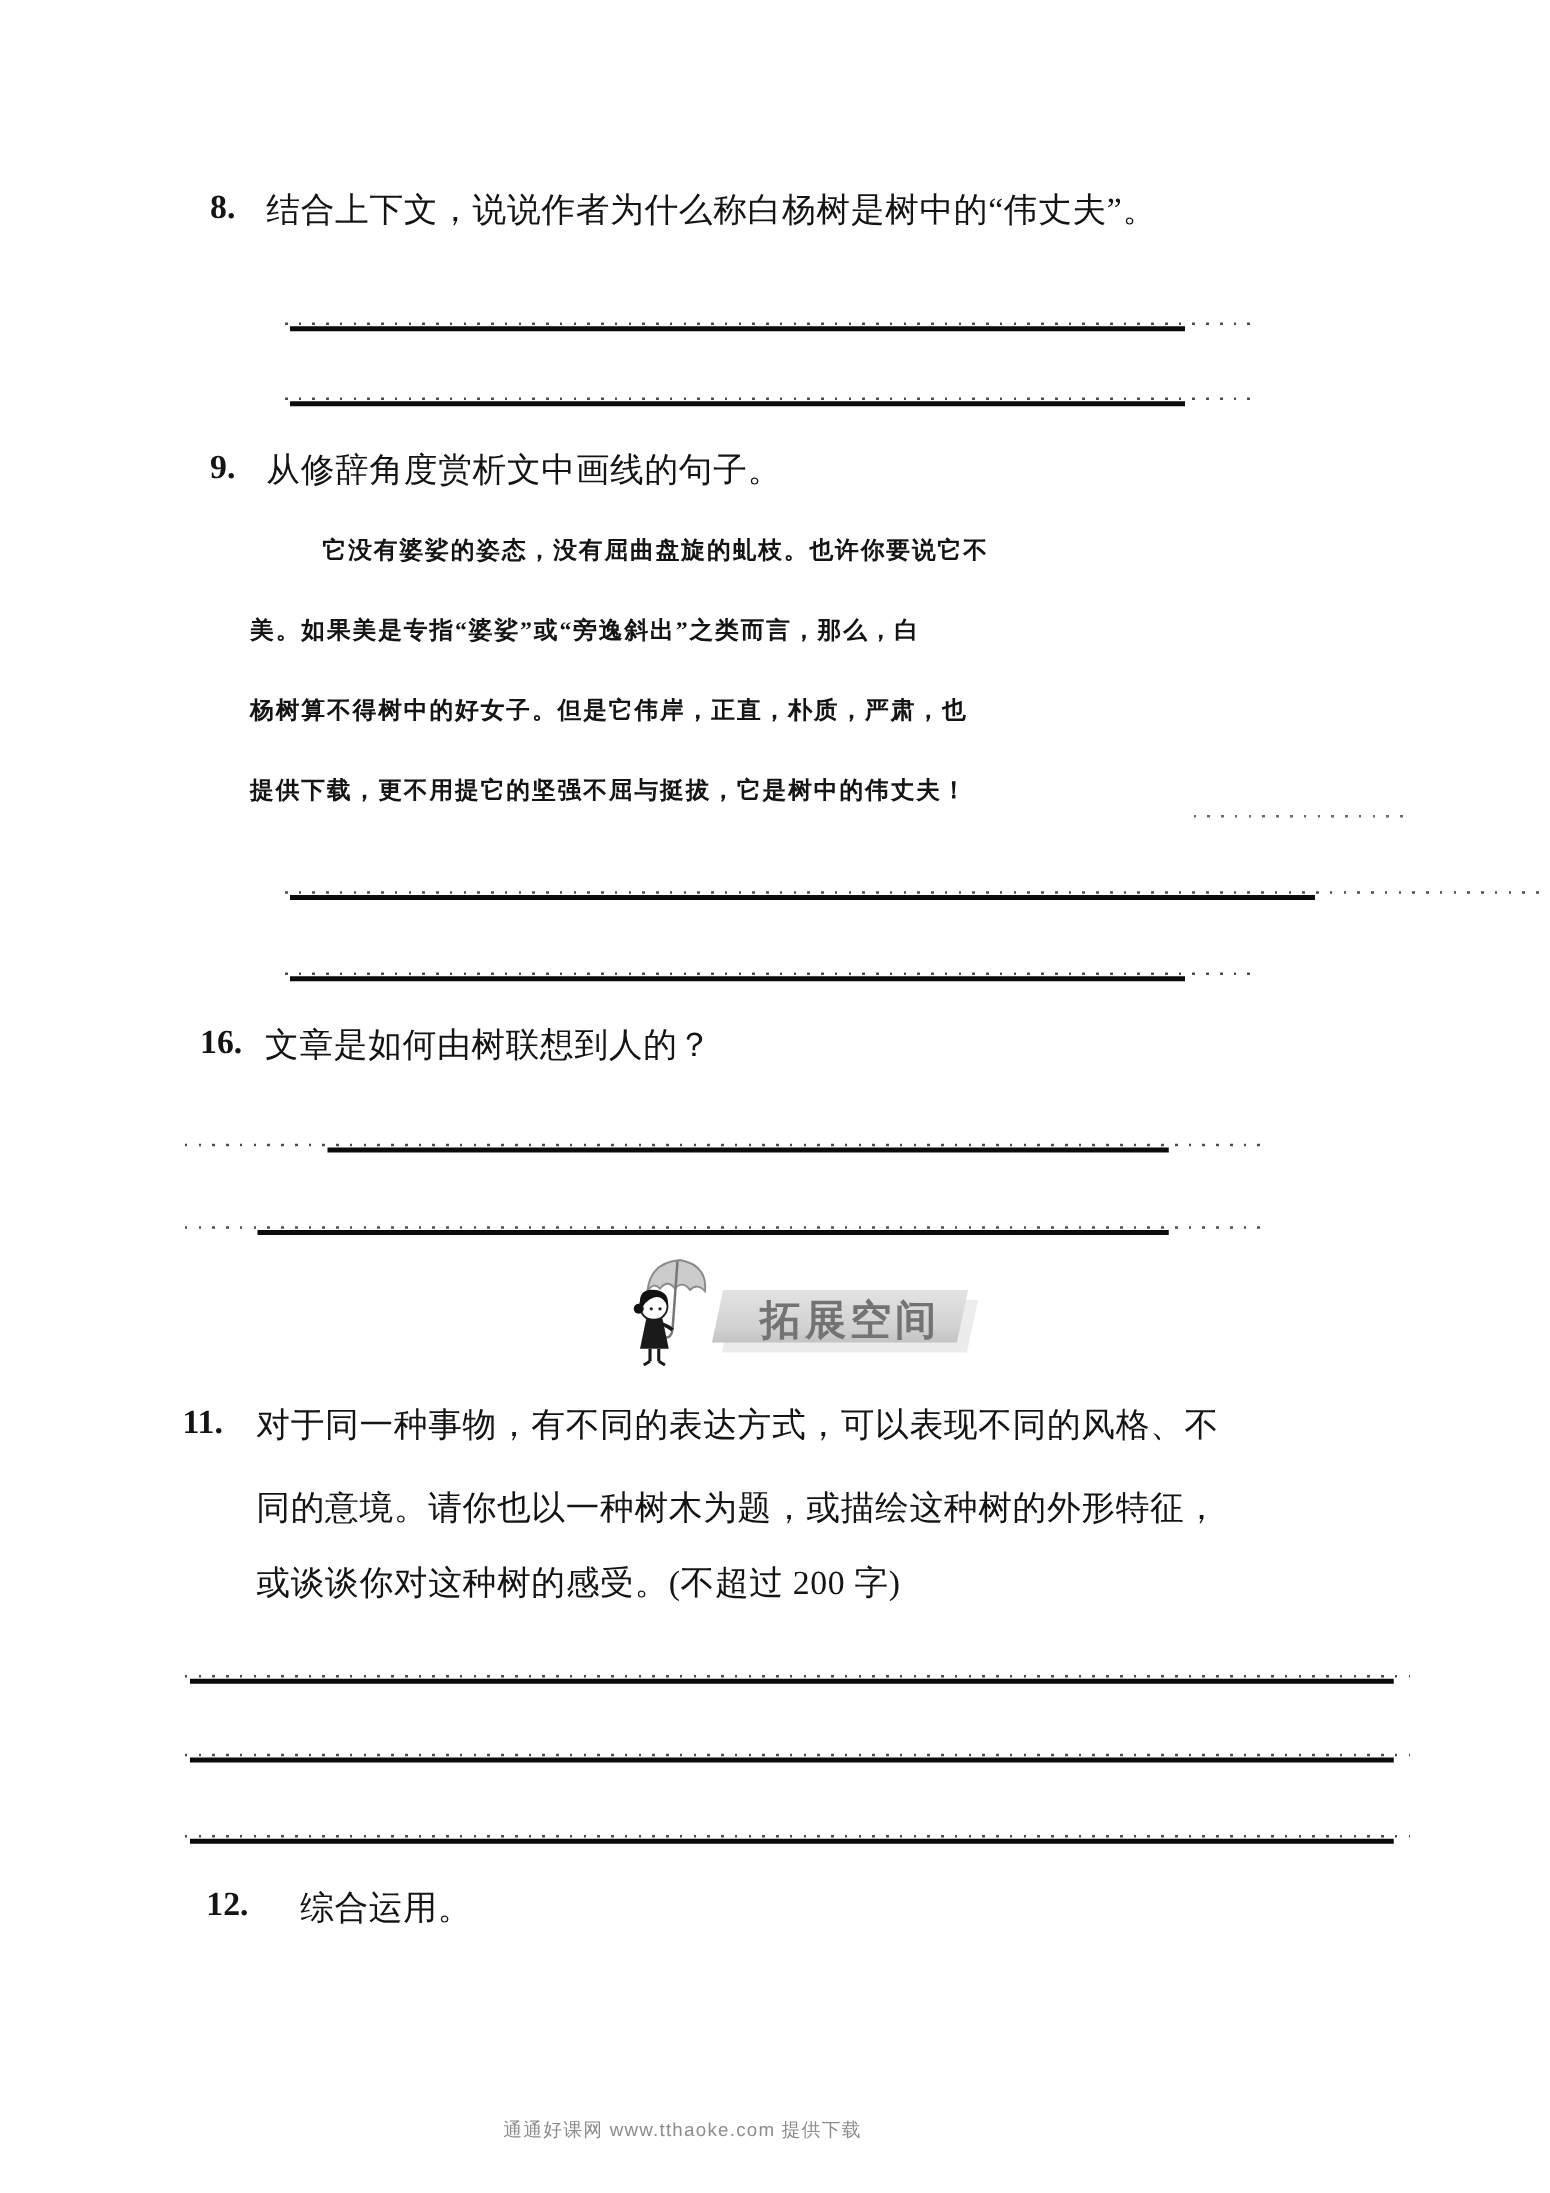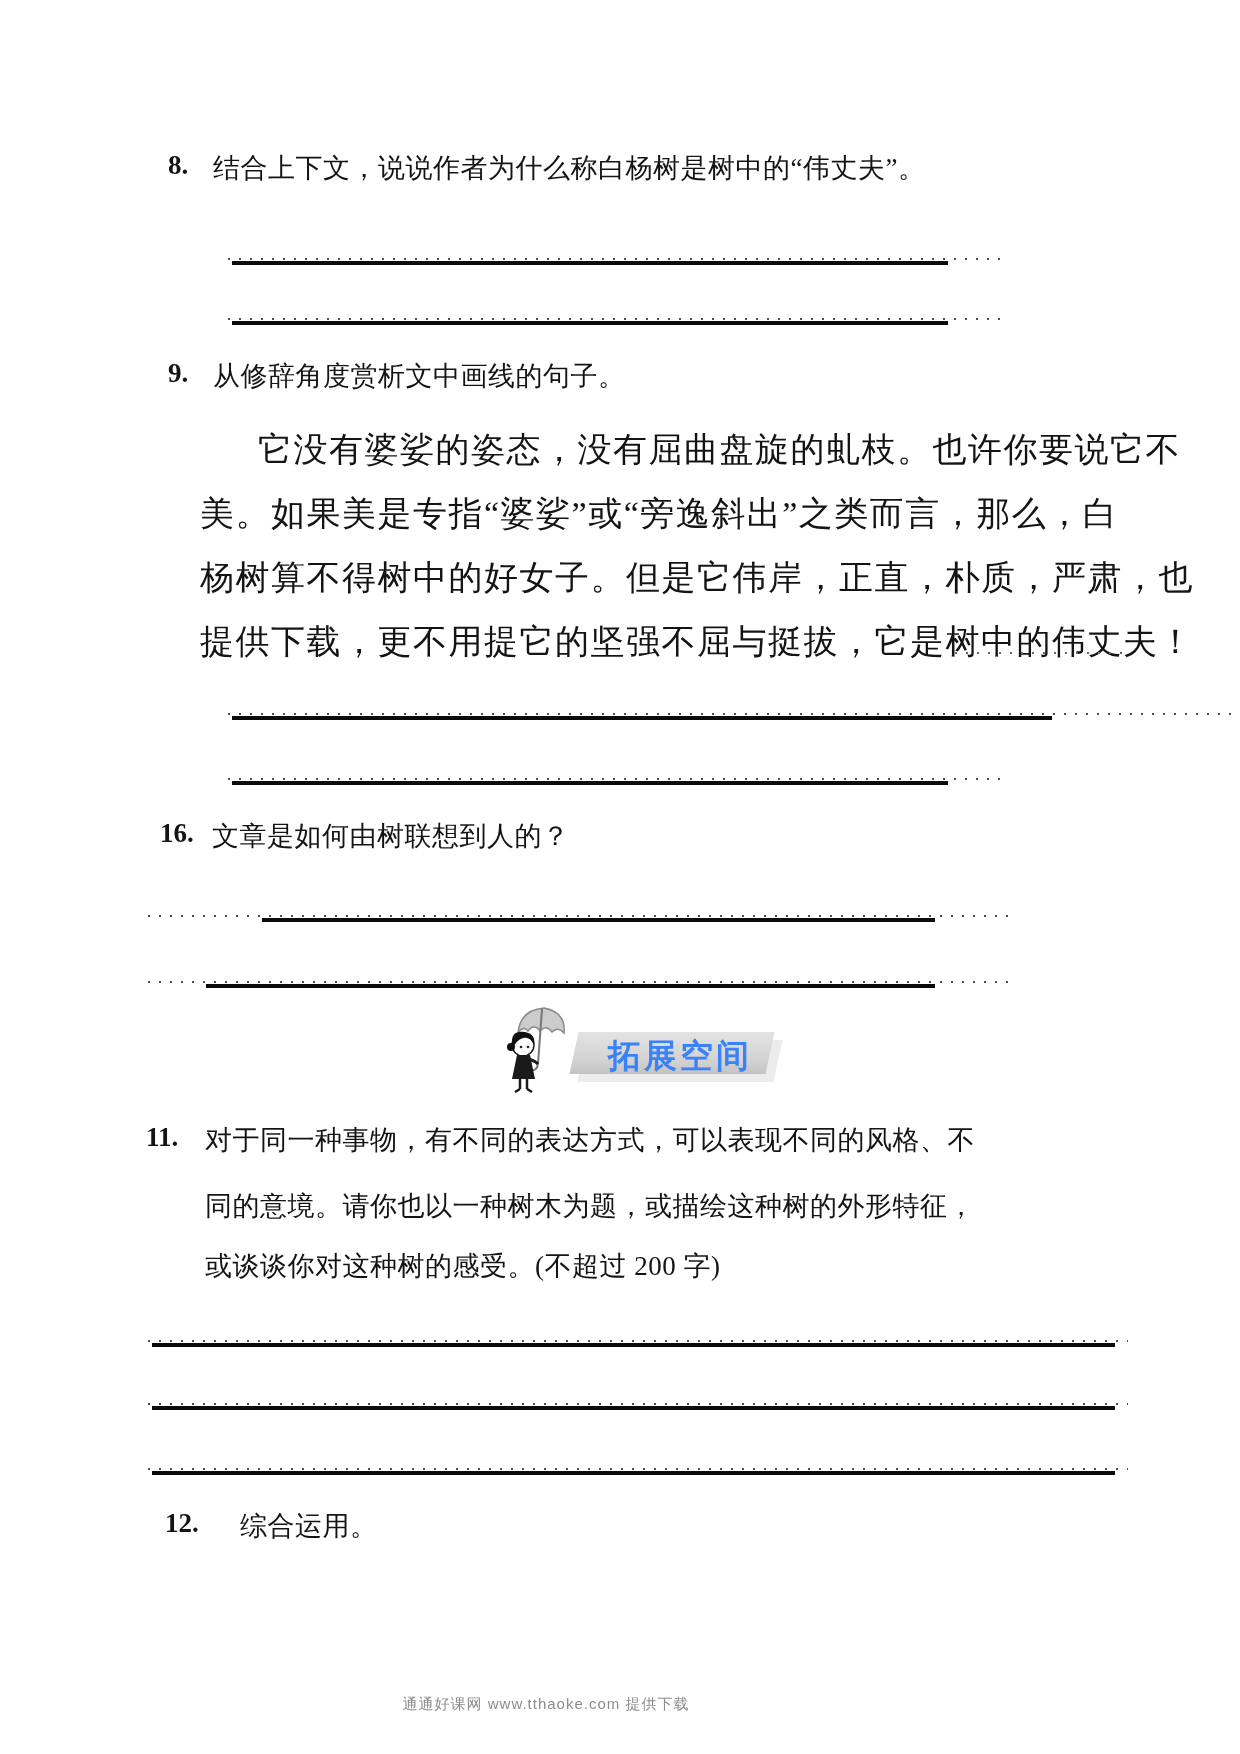--- a/index.html
+++ b/index.html
@@ -7,40 +7,40 @@
     position:relative;
     width:1240px;height:1754px;
     background:#ffffff;
     font-family:"Liberation Serif","DejaVu Serif",serif;
     color:#141414;
     overflow:hidden;
   }
   .q{position:absolute;left:0;top:0;width:100%;height:40px;}
   .q .num{position:absolute;top:0;font-size:27px;font-weight:600;white-space:nowrap;}
   .q .txt{position:absolute;top:0;font-size:27px;font-weight:400;white-space:nowrap;letter-spacing:0.5px;}
-  .pline{position:absolute;font-size:34px;font-weight:400;white-space:nowrap;letter-spacing:1.5px;}
+  .pline{position:absolute;font-size:19px;font-weight:700;white-space:nowrap;letter-spacing:1.5px;}
   .ans{position:absolute;height:8px;left:0;width:100%;}
   .ans .dots{position:absolute;top:0;height:2px;
     background-image:repeating-linear-gradient(90deg,#4d4d4d 0 2px,transparent 2px 11px);}
   .ans .bar{position:absolute;top:3px;height:4px;background:#0b0b0b;}
   .dotfrag{position:absolute;height:2px;
     background-image:repeating-linear-gradient(90deg,#6a6a6a 0 2px,transparent 2px 11px);}
   .banner-shadow{
     position:absolute;left:582px;top:1040px;width:196px;height:42px;
     background:#ececec;transform:skewX(-12deg);
   }
   .banner-plate{
     position:absolute;left:574px;top:1032px;width:196px;height:42px;
     background:linear-gradient(180deg,#e3e3e3 0%,#d2d2d2 70%,#c3c3c3 100%);
     transform:skewX(-12deg);
   }
   .banner-label{
     position:absolute;left:608px;top:1034px;
     font-family:"Liberation Sans","DejaVu Sans",sans-serif;
-    font-weight:bold;font-size:33px;letter-spacing:3px;color:#3b82f6;white-space:nowrap;
+    font-weight:bold;font-size:33px;letter-spacing:3px;color:#737373;white-space:nowrap;
   }
   .figure{position:absolute;left:496px;top:1002px;width:76px;height:94px;}
   .footer{
     position:absolute;left:0;top:1695px;width:1092px;text-align:center;
     font-family:"Liberation Sans","DejaVu Sans",sans-serif;
     font-size:15px;color:#8c8c8c;letter-spacing:1px;
   }
 </style>
 </head>
 <body>

